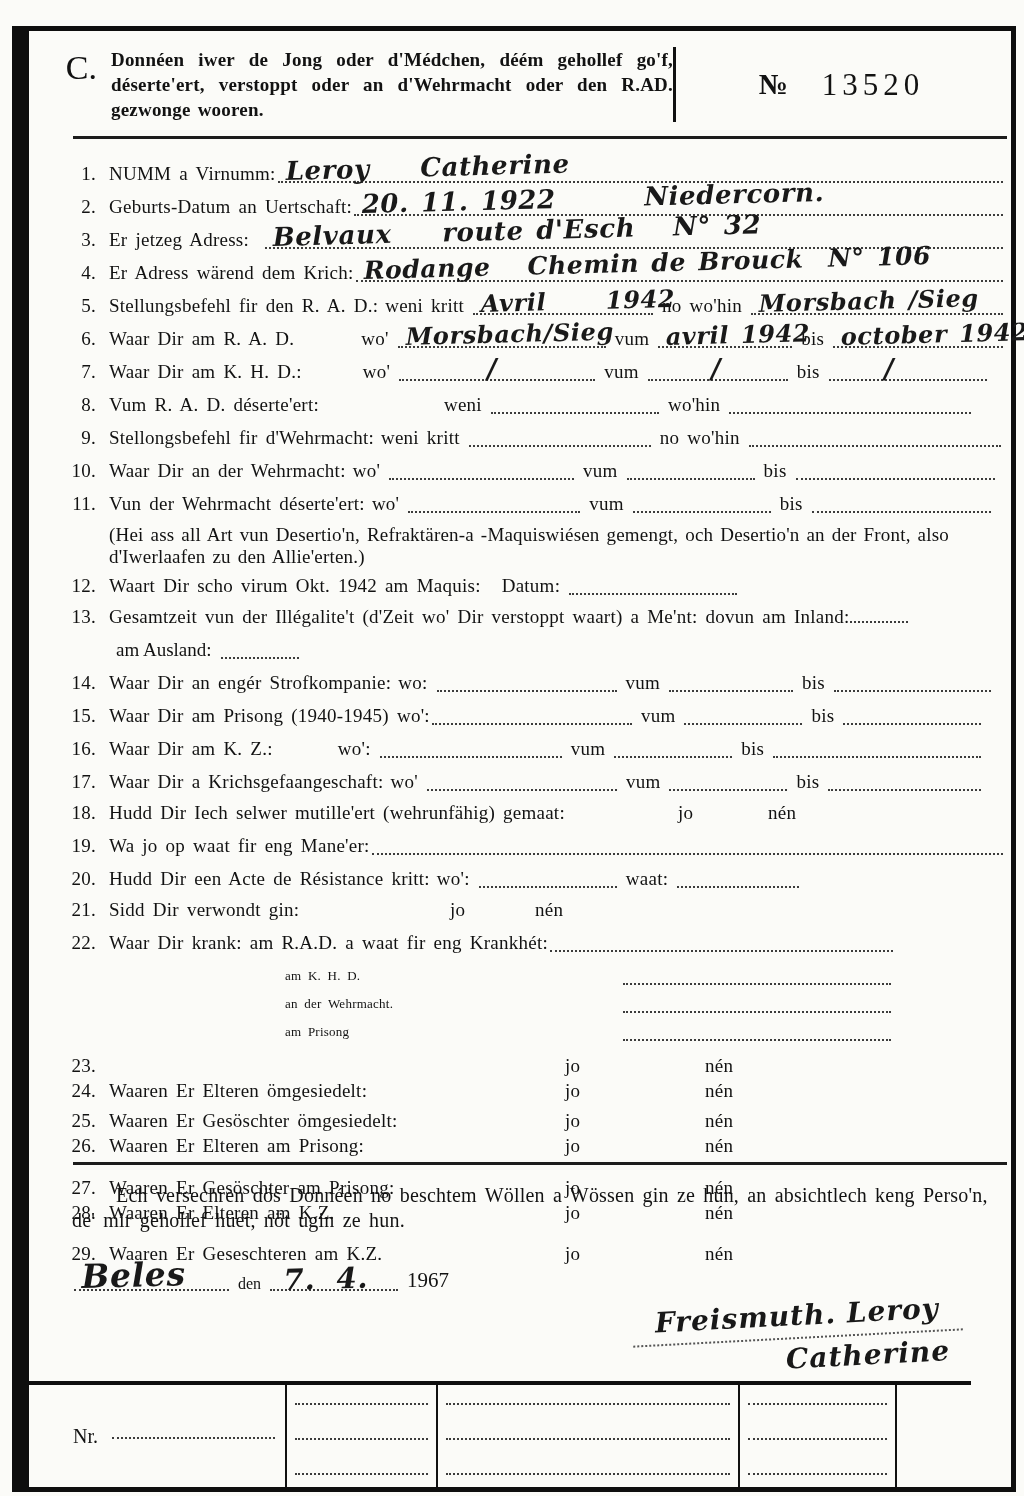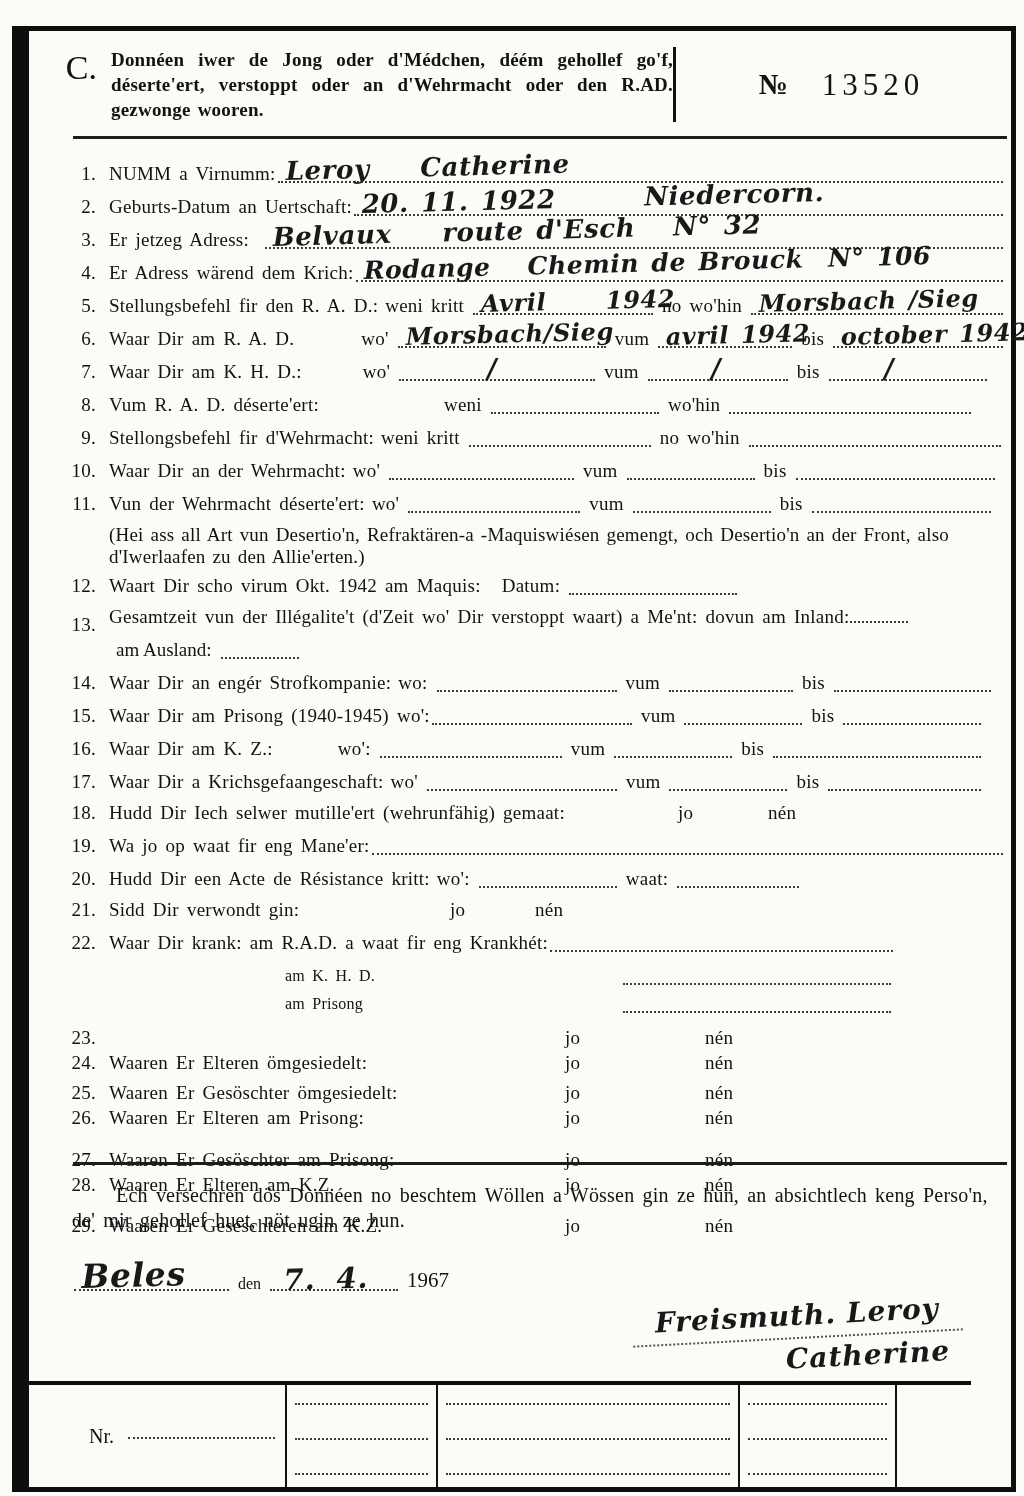--- a/index.html
+++ b/index.html
@@ -28,24 +28,24 @@
   .seg-txt{margin:0 7px;white-space:nowrap;flex-shrink:0;}
   .gap{flex-shrink:0;}
   .dots{border-bottom:2px dotted #3c3c3c;height:20px;position:relative;flex-shrink:0;margin:0 2px 2px 2px;}
   .dots.grow{flex:1 1 auto;}
   .hand{position:absolute;left:8px;bottom:-3px;font-family:"DejaVu Serif",serif;font-style:italic;
         font-weight:600;white-space:pre;color:#191919;line-height:1;letter-spacing:.6px;
         transform:rotate(-1.5deg);transform-origin:left bottom;font-size:24px;}
   .jn{position:absolute;bottom:0;}
   .note{margin:3px 0 6px 76px;font-size:19px;line-height:21.5px;max-width:880px;letter-spacing:.2px;word-spacing:2px;}
   .wrapline{display:block;padding-left:76px;position:relative;}
-  .wrapline .inum{position:absolute;left:0;top:8px;width:63px;padding-right:0;}
+  .wrapline .inum{position:absolute;left:0;top:0;width:63px;padding-right:0;}
   .dots-inline{display:inline-block;border-bottom:2px dotted #3c3c3c;height:13px;vertical-align:baseline;}
   .line2{display:flex;align-items:flex-end;margin:0 0 9px 76px;font-size:19px;line-height:22px;}
-  .subrow{display:flex;align-items:flex-end;margin:0 0 4px 252px;font-size:16px;line-height:22px;}
+  .subrow{display:flex;align-items:flex-end;margin:0 0 4px 252px;font-size:13px;line-height:22px;}
   .sublbl{width:336px;flex-shrink:0;letter-spacing:.25px;word-spacing:3px;}
   .subdots{width:268px;}
 
   
   .rule2{position:absolute;left:44px;right:4px;top:1131px;border-top:3px solid #1c1c1c;}
   .decl{position:absolute;left:43px;right:10px;top:1152px;font-size:20px;line-height:25px;
         text-indent:44px;letter-spacing:.2px;word-spacing:3px;}
   .dateline{position:absolute;left:43px;top:1232px;height:30px;display:flex;align-items:flex-end;}
   .dateline .dots{height:26px;}
   .hand-place{font-size:33px;bottom:-4px;}
@@ -54,21 +54,21 @@
   .sig-l1{border-bottom:2px dotted #555;text-align:center;height:38px;}
   .sig-l2{text-align:right;padding-right:14px;margin-top:3px;}
   .hand-inline{font-family:"DejaVu Serif",serif;font-style:italic;font-weight:600;font-size:28px;
                color:#181818;letter-spacing:1px;white-space:pre;}
 
   
   .ftable{position:absolute;left:0;right:40px;bottom:0;height:102px;border-top:4px solid #0f0f0f;
           display:flex;align-items:stretch;}
   .fcell{box-sizing:border-box;height:100%;}
   .fcell.bl{border-left:2px solid #111;}
-  .c1{width:256px;display:flex;align-items:center;padding-left:60px;font-size:20px;}
+  .c1{width:256px;display:flex;align-items:center;padding-left:44px;font-size:20px;}
   .c1 .dots{flex:1;margin:0 10px 0 14px;height:4px;}
   .cdots{display:flex;flex-direction:column;justify-content:space-between;padding:16px 8px 12px 8px;}
   .cdots .dline{border-bottom:2px dotted #3c3c3c;height:2px;}
   .c2{width:151px;}.c3{width:302px;}.c4{width:157px;}.c5{flex:1;}
 </style>
 </head>
 <body>
 
 <div class="page">
   <div class="frame">
@@ -275,20 +275,24 @@
             <span class="jn" style="left: 417px;">jo</span>
             <span class="jn" style="left: 502px;">nén</span>
           </div>
           <div class="item">
             <span class="inum">22.</span>
             <span class="ilbl">Waar Dir krank: am R.A.D. a waat fir eng Krankhét:</span>
             <span class="dots grow" style="margin-right: 112px;"></span>
           </div>
           <div class="subrow">
             <span class="sublbl">am K. H. D.</span>
+            <span class="dots subdots"></span>
+          </div>
+          <div class="subrow">
+            <span class="sublbl">an der Wehrmacht.</span>
             <span class="dots subdots"></span>
           </div>
           <div class="subrow">
             <span class="sublbl">am Prisong</span>
             <span class="dots subdots"></span>
           </div>
           <div class="item" style="margin-top: 12px; margin-bottom: 3px;">
             <span class="inum">23.</span>
             <span class="jn" style="left: 532px;">jo</span>
             <span class="jn" style="left: 672px;">nén</span>

